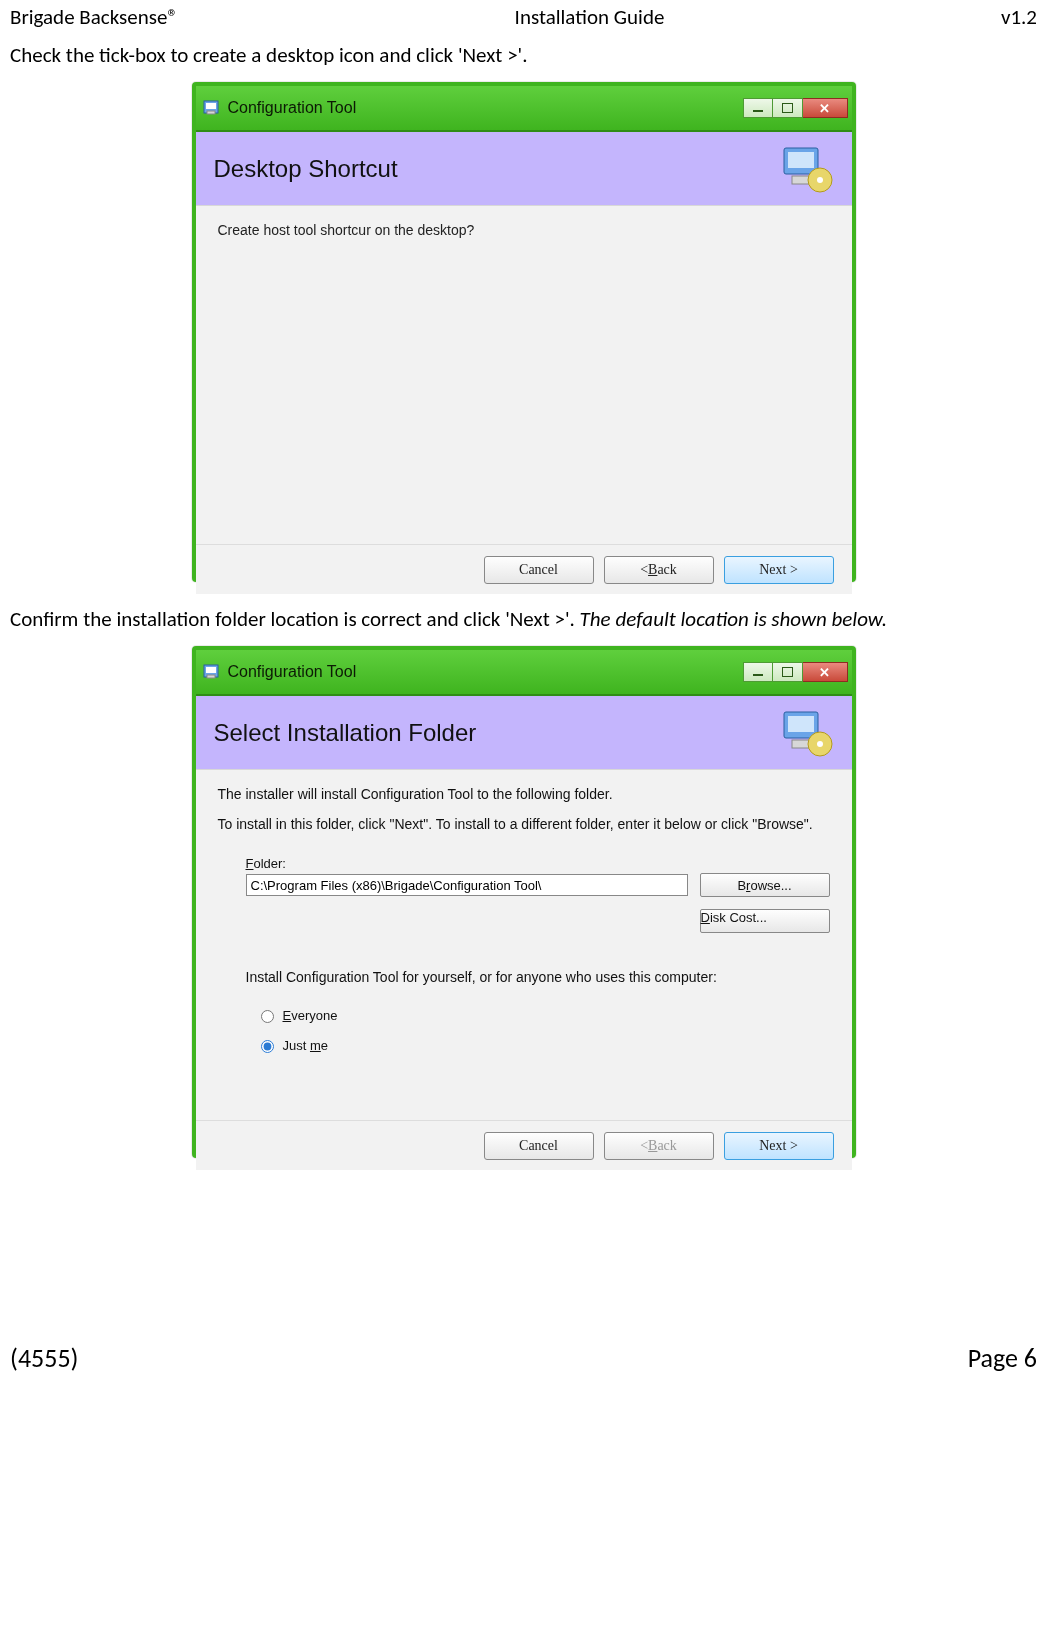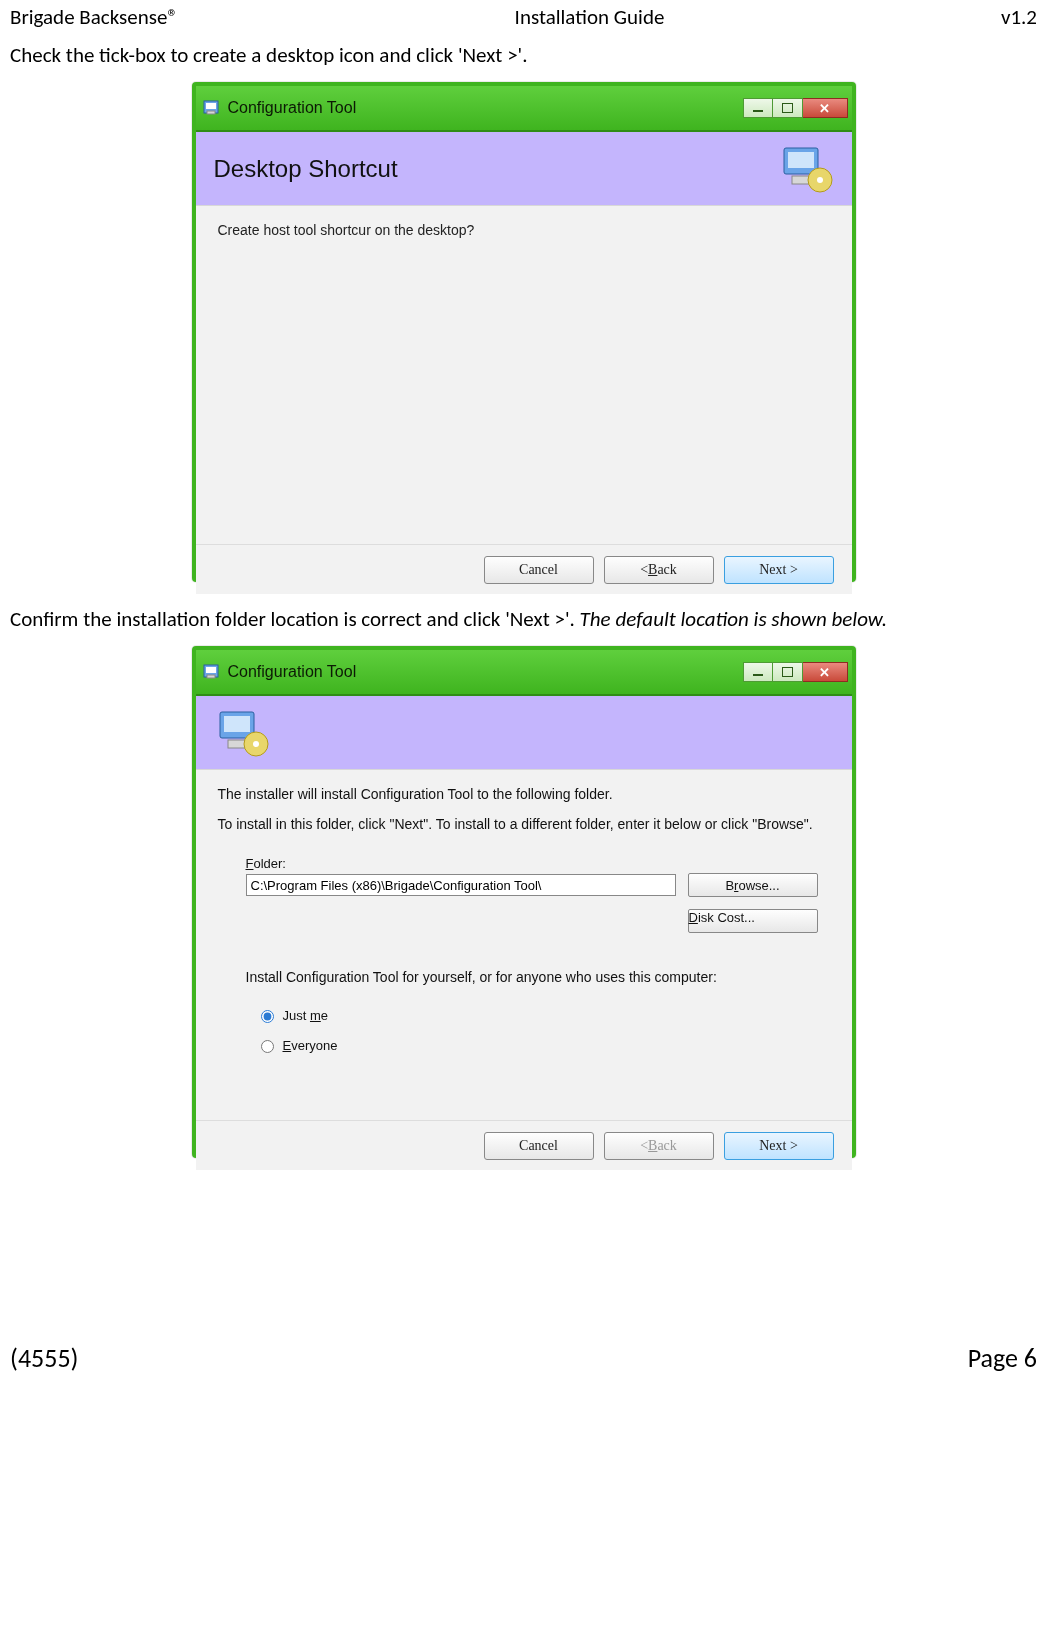--- a/index.html
+++ b/index.html
@@ -89,21 +89,21 @@
     justify-content:space-between;
     padding: 0 18px;
     border-bottom:1px solid #d8d8d8;
   }
   .banner-title {
     font-size: 24px;
     color:#111;
   }
   .banner-icon { width:56px;height:50px; }
   .content-area {
-    padding: 16px 34px 8px 22px;
+    padding: 16px 22px 8px 22px;
     color:#111;
     height: calc(100% - 30px - 74px - 50px);
     font-size: 14px;
   }
   .content-area .prompt { margin-bottom: 46px; font-size:14px; color:#222;}
   .content-area .shortline { margin-bottom: 10px; font-size:14px;}
   .checkbox-row { display:flex;align-items:center;margin-left:36px; font-size:14px;}
   .checkbox-row input { margin-right:4px; }
   .checkbox-row label { border:1px dotted #666; padding:0 2px; }
   .folder-block { margin: 24px 0 0 28px; }
@@ -229,20 +229,21 @@
             </svg>
         </span>
         <span class="title-text">Configuration Tool</span>
         <div class="win-controls">
           <div class="win-btn min"></div>
           <div class="win-btn max"></div>
           <div class="win-btn close">✕</div>
         </div>
       </div>
       <div class="banner">
+        <span class="banner-title">Select Installation Folder</span>
         <span class="banner-icon">
           <svg viewBox="0 0 56 50" width="56" height="50">
             <rect x="6" y="4" width="34" height="26" rx="2" fill="#6aa4e8" stroke="#2a5fa0"></rect>
             <rect x="10" y="8" width="26" height="16" fill="#cfe5fb"></rect>
             <rect x="14" y="32" width="18" height="8" fill="#d7d7d7" stroke="#888"></rect>
             <circle cx="42" cy="36" r="12" fill="#e8d66a" stroke="#b39a1e"></circle>
             <circle cx="42" cy="36" r="3" fill="#fff"></circle>
           </svg>
         </span>
       </div>
@@ -265,31 +266,31 @@
           <div class="sidebtn-col">
             <div class="side-btn side-btn2">
               <span class="ul">D</span><span>isk Cost...</span>
             </div>
           </div>
         </div>
 
         <div class="scope-block">
           <div class="scope-prompt">Install Configuration Tool for yourself, or for anyone who uses this computer:</div>
           <div class="radio-row">
+            <input type="radio" name="scope" style="">
+            <label>
+              <span class="ul">E</span><span>veryone</span>
+            </label>
+          </div>
+          <div class="radio-row">
             <input type="radio" name="scope" checked="" style="">
             <label>
               <span>Just </span><span class="ul">m</span><span>e</span>
             </label>
           </div>
-          <div class="radio-row">
-            <input type="radio" name="scope" style="">
-            <label>
-              <span class="ul">E</span><span>veryone</span>
-            </label>
-          </div>
         </div>
       </div>
       <div class="footer-bar">
         <div class="dlg-btn">
             <span>Cancel</span>
           </div>
         <div class="dlg-btn disabled">
           <span>&lt; </span>
             <span class="ul">B</span>
             <span>ack</span>

